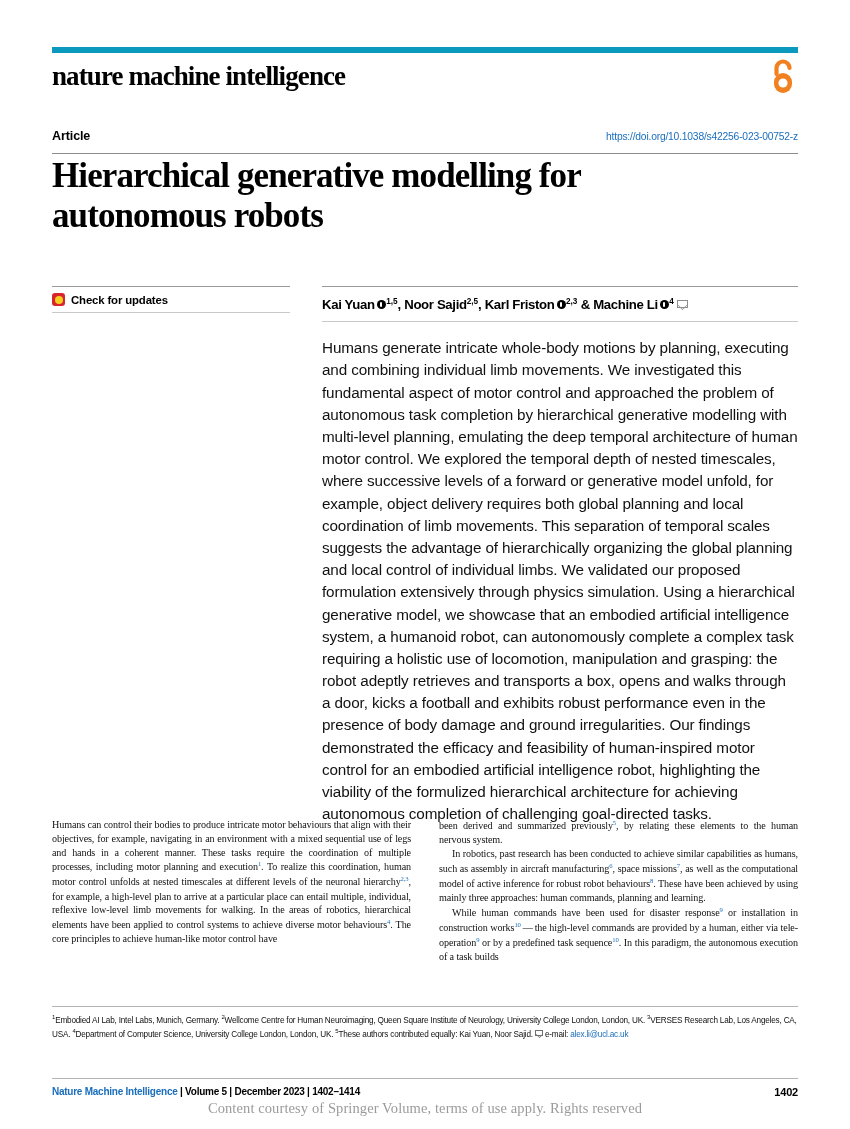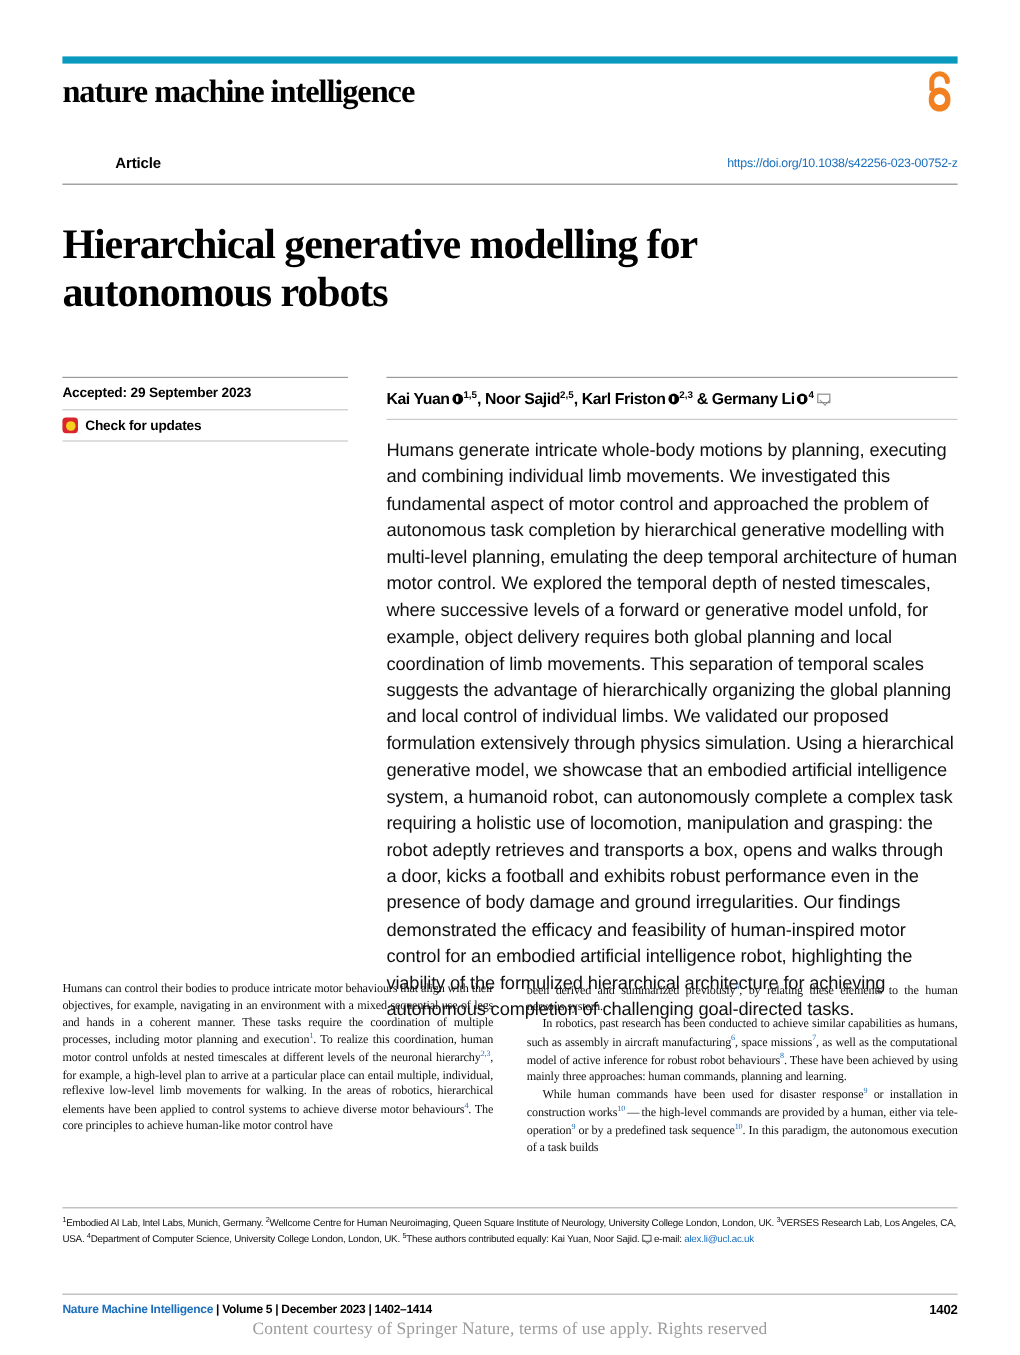--- a/index.html
+++ b/index.html
@@ -53,21 +53,20 @@
     top: 4px;
     width: 30px;
     height: 38px;
   }
 
   
   .art-row {
     position: relative;
     margin-top: 24px;
     height: 18px;
-    margin-left: 44px;
   }
   .art-label {
     position: absolute;
     left: 0; top: 0;
     font-size: 12.5px;
     font-weight: bold;
     letter-spacing: -0.1px;
   }
   .doi-link {
     position: absolute;
@@ -84,21 +83,21 @@
     margin-top: 6px;
     border-top: 1px solid #8c8c8c;
     width: 746px;
   }
   .article-title {
     font-family: "Liberation Serif", serif;
     font-weight: bold;
     font-size: 35px;
     line-height: 1.13;
     letter-spacing: -0.9px;
-    margin: 30px 0 0 0;
+    margin: 2px 0 0 0;
     width: 690px;
     color: #000;
   }
 
   
   .head-grid {
     position: relative;
     margin-top: 51px;
     width: 746px;
   }
@@ -354,31 +353,30 @@
   </div>
 
   <div class="title-rule"></div>
 
   <h1 class="article-title">Hierarchical generative modelling for autonomous robots</h1>
 
   <div class="head-grid">
 
     <div class="side-col">
       <div class="side-top-rule"></div>
-      <div class="side-item">Accepted: 29 September 2023</div>
       <div class="side-item updates">
         <span class="crossmark"></span>
         <span>Check for updates</span>
       </div>
     </div>
 
     <div class="main-col">
       <div class="authors-rule-top"></div>
       <div class="authors">
-        <span><span>Kai Yuan</span><span class="orcid"></span><sup>1,5</sup></span><span>, </span><span><span>Noor Sajid</span><sup>2,5</sup></span><span>, </span><span><span>Karl Friston</span><span class="orcid"></span><sup>2,3</sup></span><span> &amp; </span><span><span>Germany Li</span><span class="orcid"></span><sup>4</sup></span><span class="envelope"></span>
+        <span><span>Kai Yuan</span><span class="orcid"></span><sup>1,5</sup></span><span>, </span><span><span>Noor Sajid</span><sup>2,5</sup></span><span>, </span><span><span>Karl Friston</span><span class="orcid"></span><sup>2,3</sup></span><span> &amp; </span><span><span>Machine Li</span><span class="orcid"></span><sup>4</sup></span><span class="envelope"></span>
       </div>
       <div class="authors-rule-bottom"></div>
       <div class="abstract">Humans generate intricate whole-body motions by planning, executing and combining individual limb movements. We investigated this fundamental aspect of motor control and approached the problem of autonomous task completion by hierarchical generative modelling with multi-level planning, emulating the deep temporal architecture of human motor control. We explored the temporal depth of nested timescales, where successive levels of a forward or generative model unfold, for example, object delivery requires both global planning and local coordination of limb movements. This separation of temporal scales suggests the advantage of hierarchically organizing the global planning and local control of individual limbs. We validated our proposed formulation extensively through physics simulation. Using a hierarchical generative model, we showcase that an embodied artificial intelligence system, a humanoid robot, can autonomously complete a complex task requiring a holistic use of locomotion, manipulation and grasping: the robot adeptly retrieves and transports a box, opens and walks through a door, kicks a football and exhibits robust performance even in the presence of body damage and ground irregularities. Our findings demonstrated the efficacy and feasibility of human-inspired motor control for an embodied artificial intelligence robot, highlighting the viability of the formulized hierarchical architecture for achieving autonomous completion of challenging goal-directed tasks.</div>
     </div>
 
   </div>
 
   <div class="body-cols">
     <div class="body-col">
         <p>Humans can control their bodies to produce intricate motor behaviours that align with their objectives, for example, navigating in an environment with a mixed sequential use of legs and hands in a coherent manner. These tasks require the coordination of multiple processes, including motor planning and execution<sup>1</sup>. To realize this coordination, human motor control unfolds at nested timescales at different levels of the neuronal hierarchy<sup>2,3</sup>, for example, a high-level plan to arrive at a particular place can entail multiple, individual, reflexive low-level limb movements for walking. In the areas of robotics, hierarchical elements have been applied to control systems to achieve diverse motor behaviours<sup>4</sup>. The core principles to achieve human-like motor control have</p>
@@ -393,15 +391,15 @@
   <div class="affil-rule"></div>
   <div class="affiliations"><sup>1</sup><span>Embodied AI Lab, Intel Labs, Munich, Germany. </span><sup>2</sup><span>Wellcome Centre for Human Neuroimaging, Queen Square Institute of Neurology,  University College London, London, UK. </span><sup>3</sup><span>VERSES Research Lab, Los Angeles, CA, USA. </span><sup>4</sup><span>Department of Computer Science, University College London, London, UK. </span><sup>5</sup><span>These authors contributed equally: Kai Yuan, Noor Sajid. </span><span class="env-small"></span><span>e-mail: </span><a class="mail-link" href="#">alex.li@ucl.ac.uk</a></div>
 
   <div class="footer-rule"></div>
   <div class="footer">
     <div class="footer-left">
       <span class="jname">Nature Machine Intelligence</span><span class="meta"> | Volume 5 | December 2023 | 1402–1414</span>
     </div>
     <div class="footer-page">1402</div>
   </div>
-  <div class="watermark">Content courtesy of Springer Nature, terms of use apply. Rights reserved</div>
+  <div class="watermark">Content courtesy of Springer Volume, terms of use apply. Rights reserved</div>
 
 </div>
 
 </body></html>

